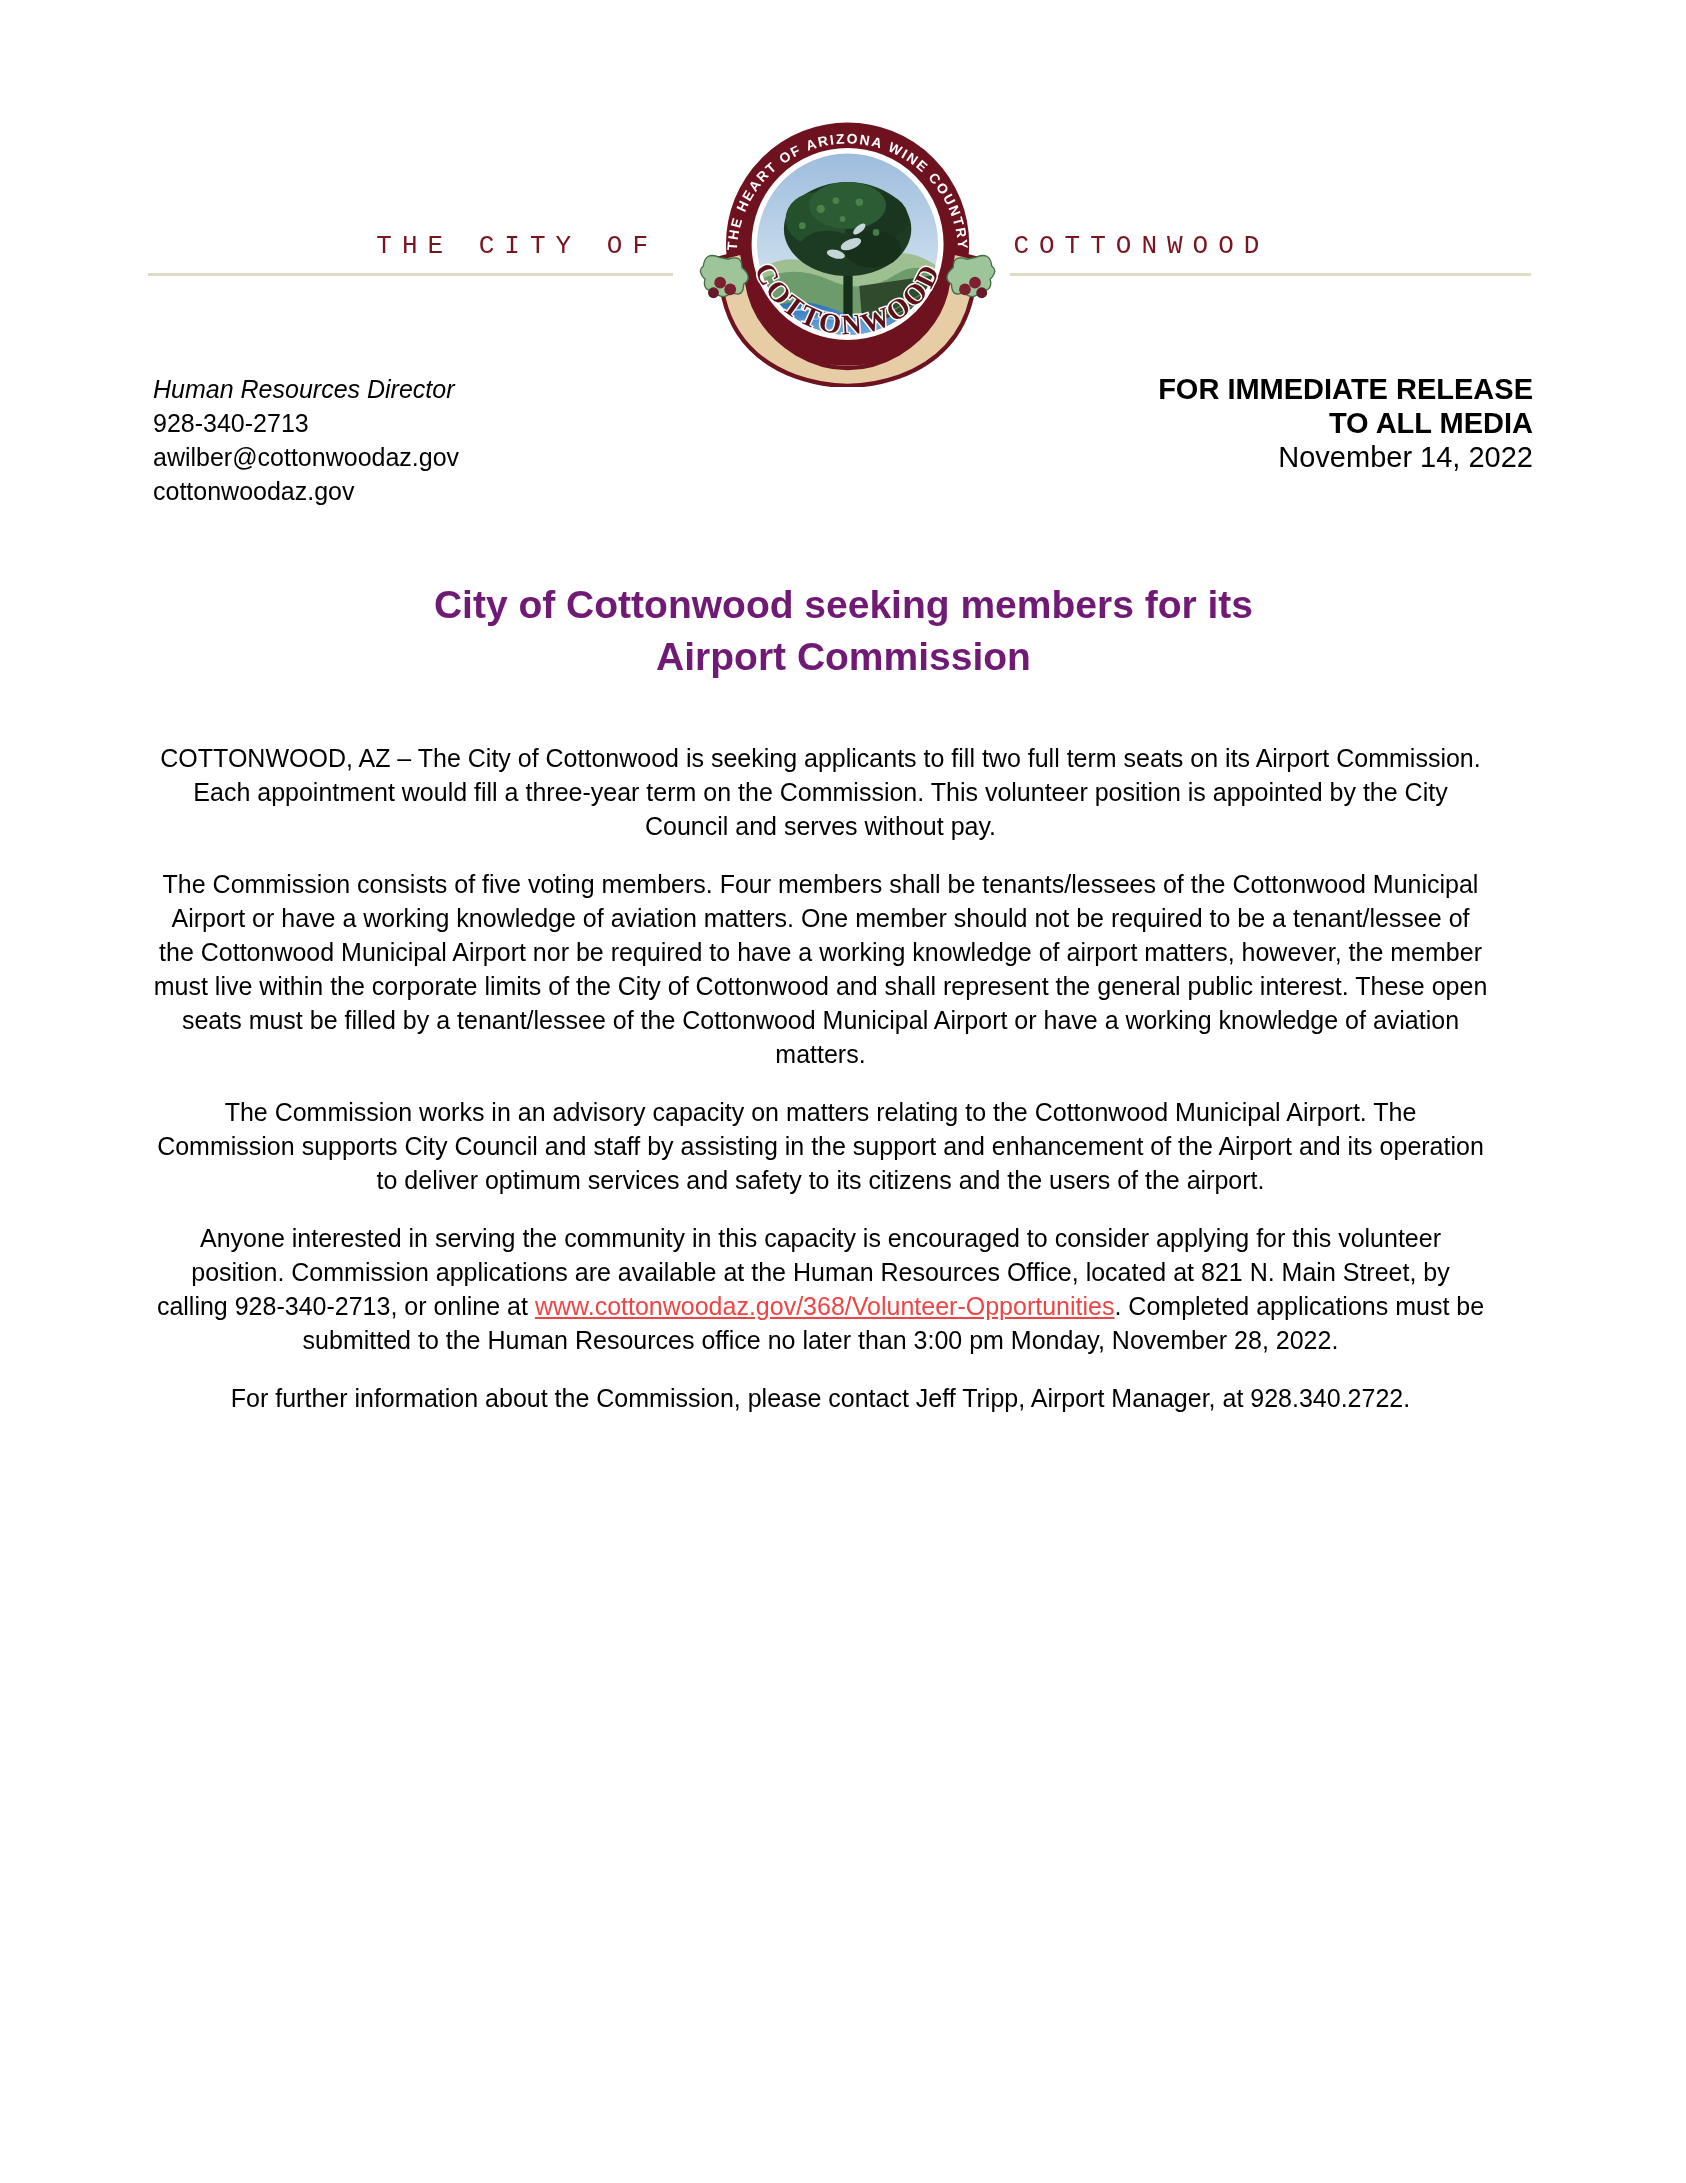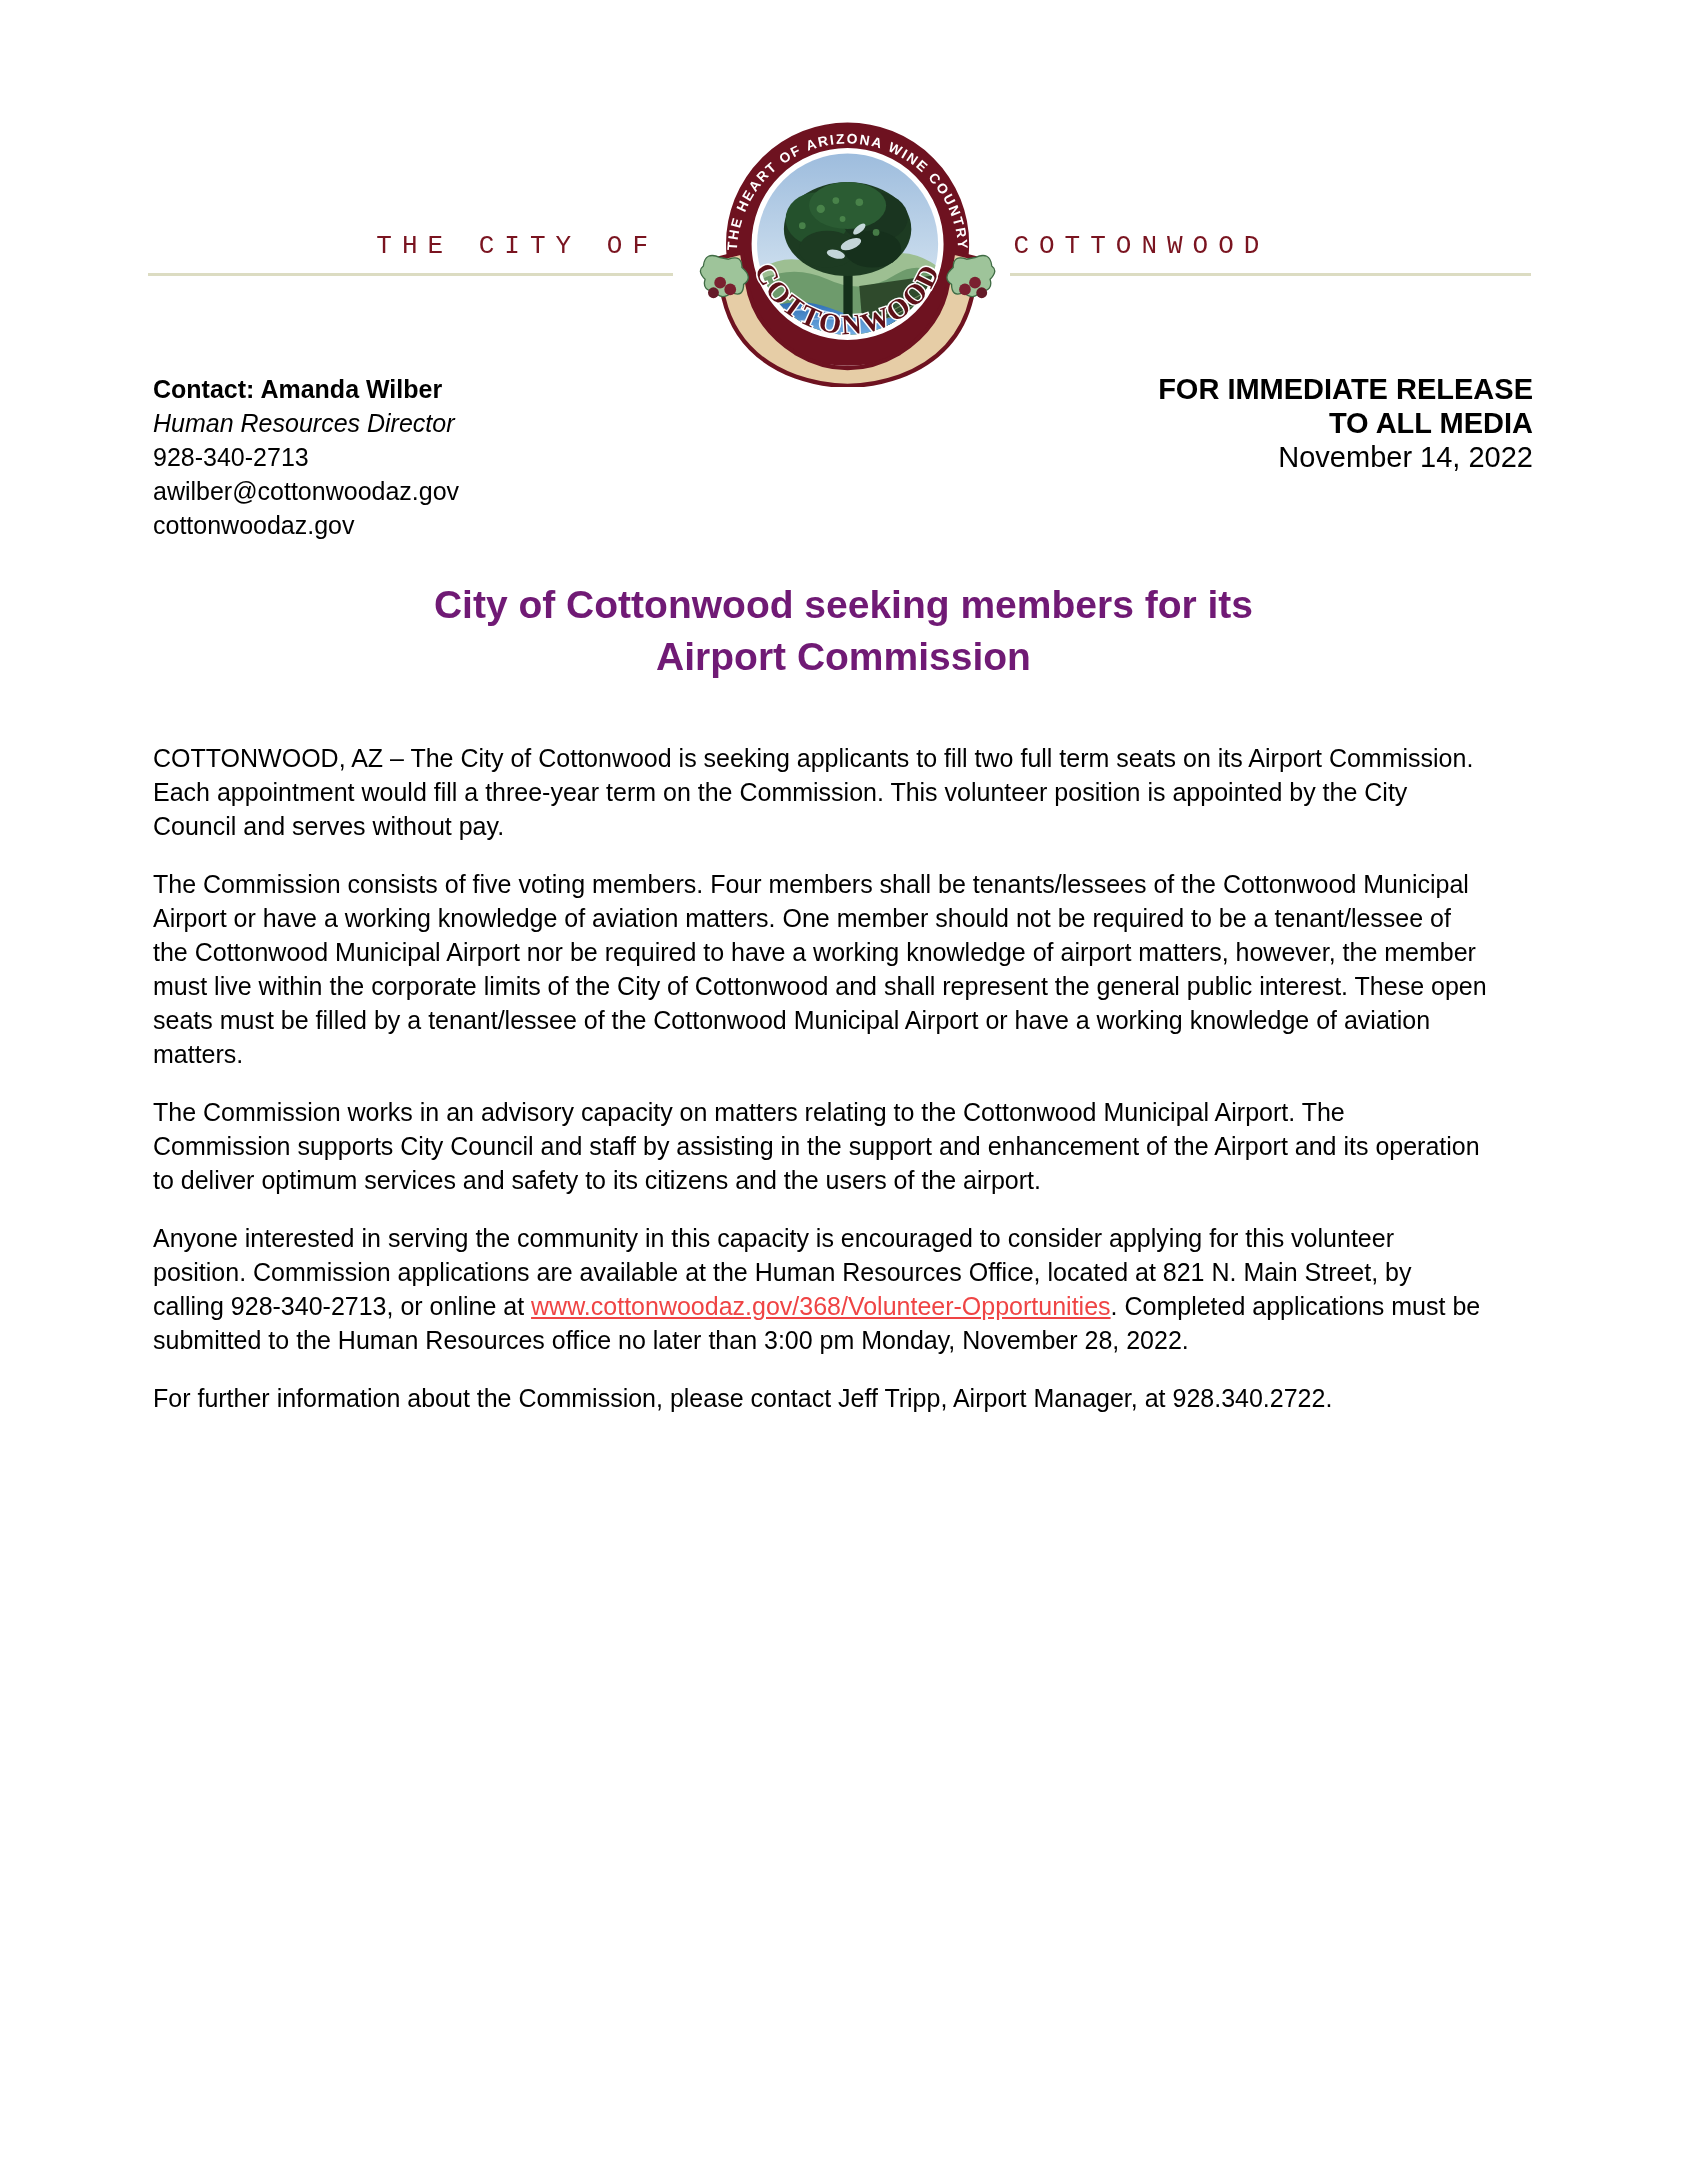--- a/index.html
+++ b/index.html
@@ -126,21 +126,21 @@
     position: absolute;
     left: 153px;
     top: 741px;
     width: 1335px;
     font-size: 25px;
     line-height: 34px;
     color: #000;
   }
   .body-copy p {
     margin: 0 0 24px 0;
-    text-align: left;
+    text-align: center;
   }
   .body-copy p:last-child { margin-bottom: 0; }
 
   .weblink {
     color: #ef4444;
   }
 
   
   .footer {
     position: absolute;
@@ -252,21 +252,20 @@
           </g>
           <text font-family="'Liberation Serif', serif" font-size="34" font-weight="bold" fill="#5d1018" stroke="#ffffff" stroke-width="3.4" paint-order="stroke" letter-spacing="3">
             <textPath href="#arcBotPath" startOffset="50%" text-anchor="middle">COTTONWOOD</textPath>
           </text>
         </g>
       </svg>
     </div>
   </div>
 
   <div class="contact-block">
-    <div class="bold">Contact: Amanda Wilber</div>
     <div class="ital">Human Resources Director</div>
     <div>928-340-2713</div>
     <div>awilber@cottonwoodaz.gov</div>
     <div>cottonwoodaz.gov</div>
   </div>
 
   <div class="release-block">
     <div class="bold">FOR IMMEDIATE RELEASE</div>
     <div class="bold">TO ALL MEDIA</div>
     <div>November 14, 2022</div>

